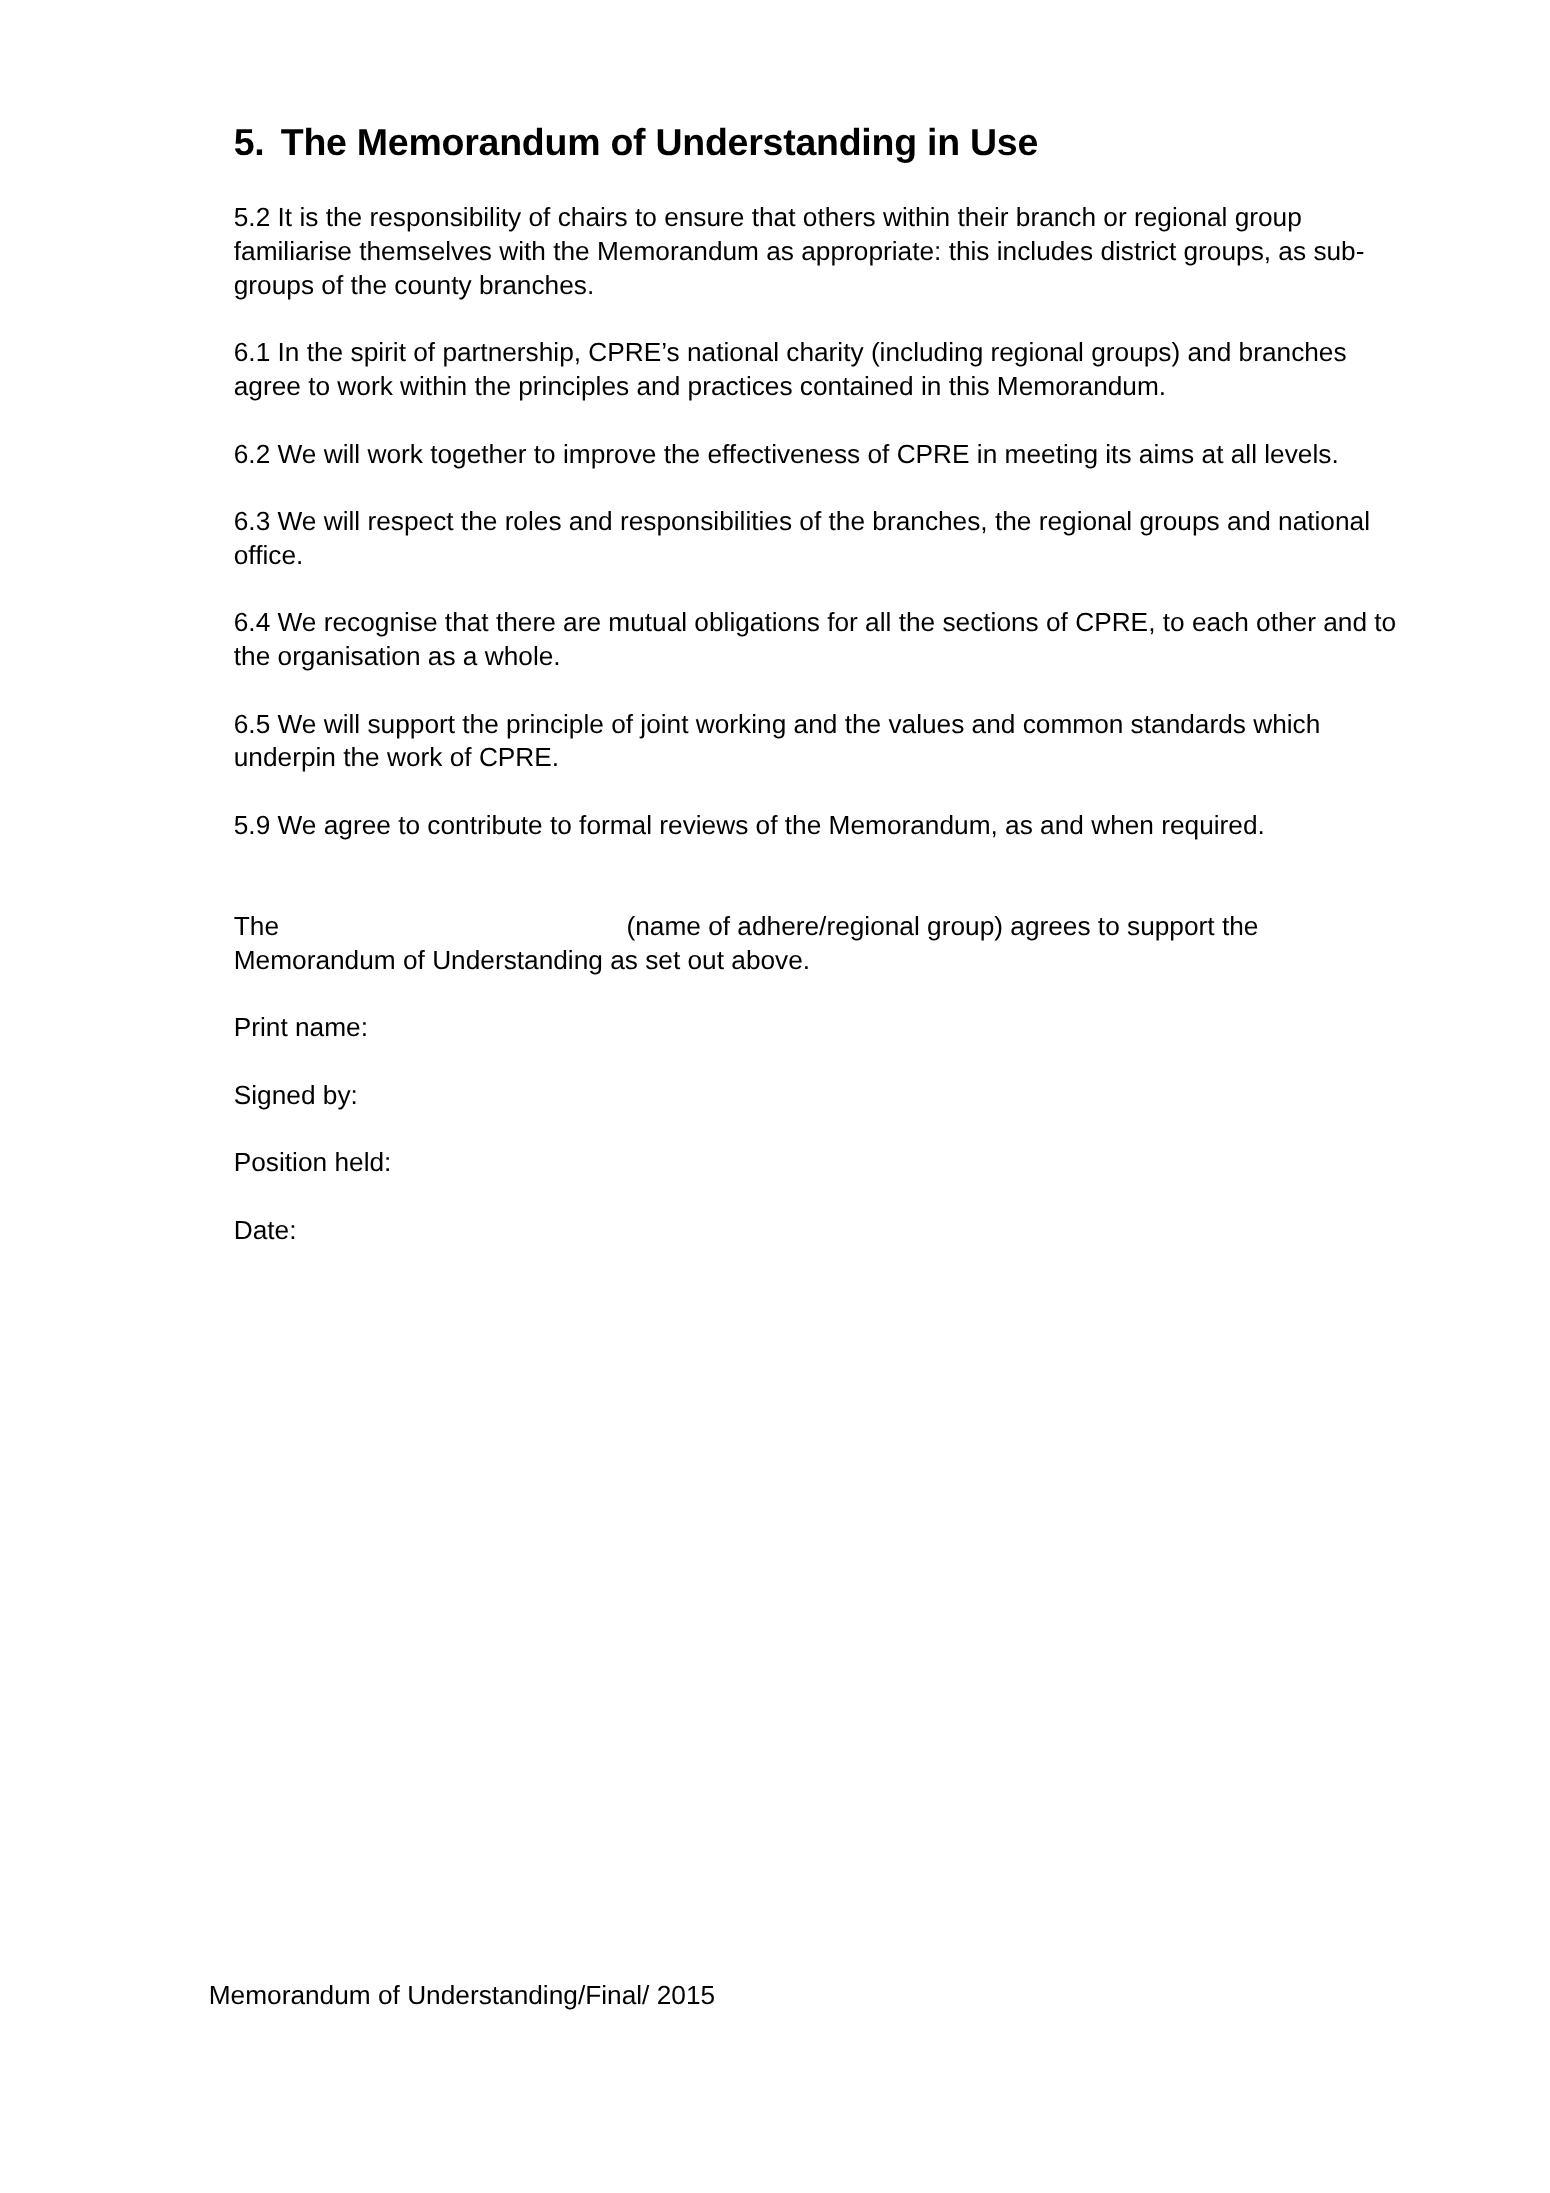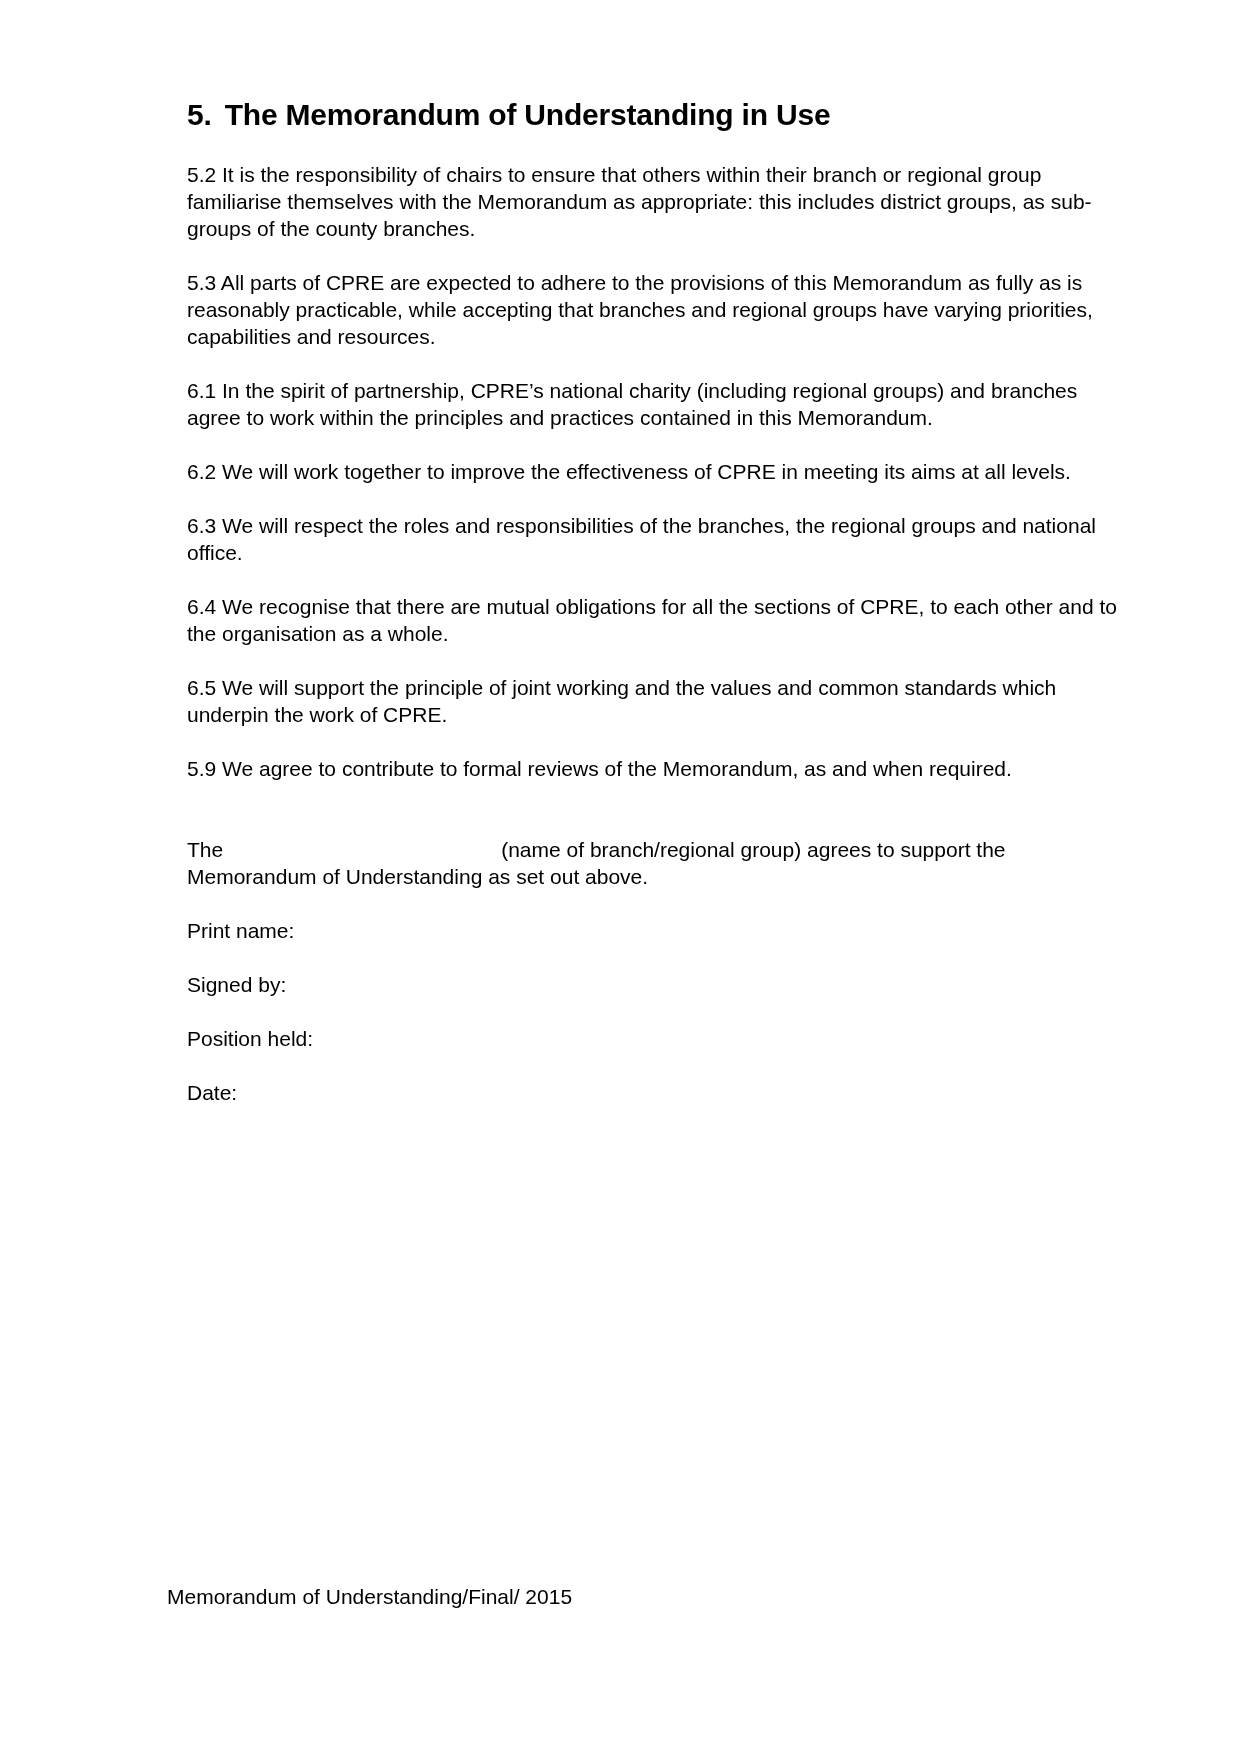--- a/index.html
+++ b/index.html
@@ -66,31 +66,30 @@
 </style>
 </head>
 <body>
 
 <div class="page">
   <div class="content">
 
     <h1 class="section-heading"><span class="heading-num">5.</span><span>The Memorandum of Understanding in Use</span></h1>
 
     <p class="para">5.2 It is the responsibility of chairs to ensure that others within their branch or regional group familiarise themselves with the Memorandum as appropriate: this includes district groups, as sub-groups of the county branches.</p>
-    <p class="para">5.3 All parts of CPRE are expected to adhere to the provisions of this Memorandum as fully as is reasonably practicable, while accepting that branches and regional groups have varying priorities, capabilities and resources.</p>
 
 
     <p class="para">6.1 In the spirit of partnership, CPRE’s national charity (including regional groups) and branches agree to work within the principles and practices contained in this Memorandum.</p>
     <p class="para">6.2 We will work together to improve the effectiveness of CPRE in meeting its aims at all levels.</p>
     <p class="para">6.3 We will respect the roles and responsibilities of the branches, the regional groups and national office.</p>
     <p class="para">6.4 We recognise that there are mutual obligations for all the sections of CPRE, to each other and to the organisation as a whole.</p>
     <p class="para">6.5 We will support the principle of joint working and the values and common standards which underpin the work of CPRE.</p>
     <p class="para">5.9 We agree to contribute to formal reviews of the Memorandum, as and when required.</p>
 
-    <p class="para agreement"><span class="bold">The</span><span class="name-blank"></span><span>(name of branch/regional group)</span>
+    <p class="para agreement"><span class="bold">The</span><span class="name-blank"></span><span>(name of adhere/regional group)</span>
       <span class="bold">agrees to support the Memorandum of Understanding as set out above</span><span>.</span></p>
 
     <p class="sig-line">Print name:</p>
     <p class="sig-line">Signed by:</p>
     <p class="sig-line">Position held:</p>
     <p class="sig-line">Date:</p>
 
   </div>
 
   <div class="footer">Memorandum of Understanding/Final/ 2015</div>

